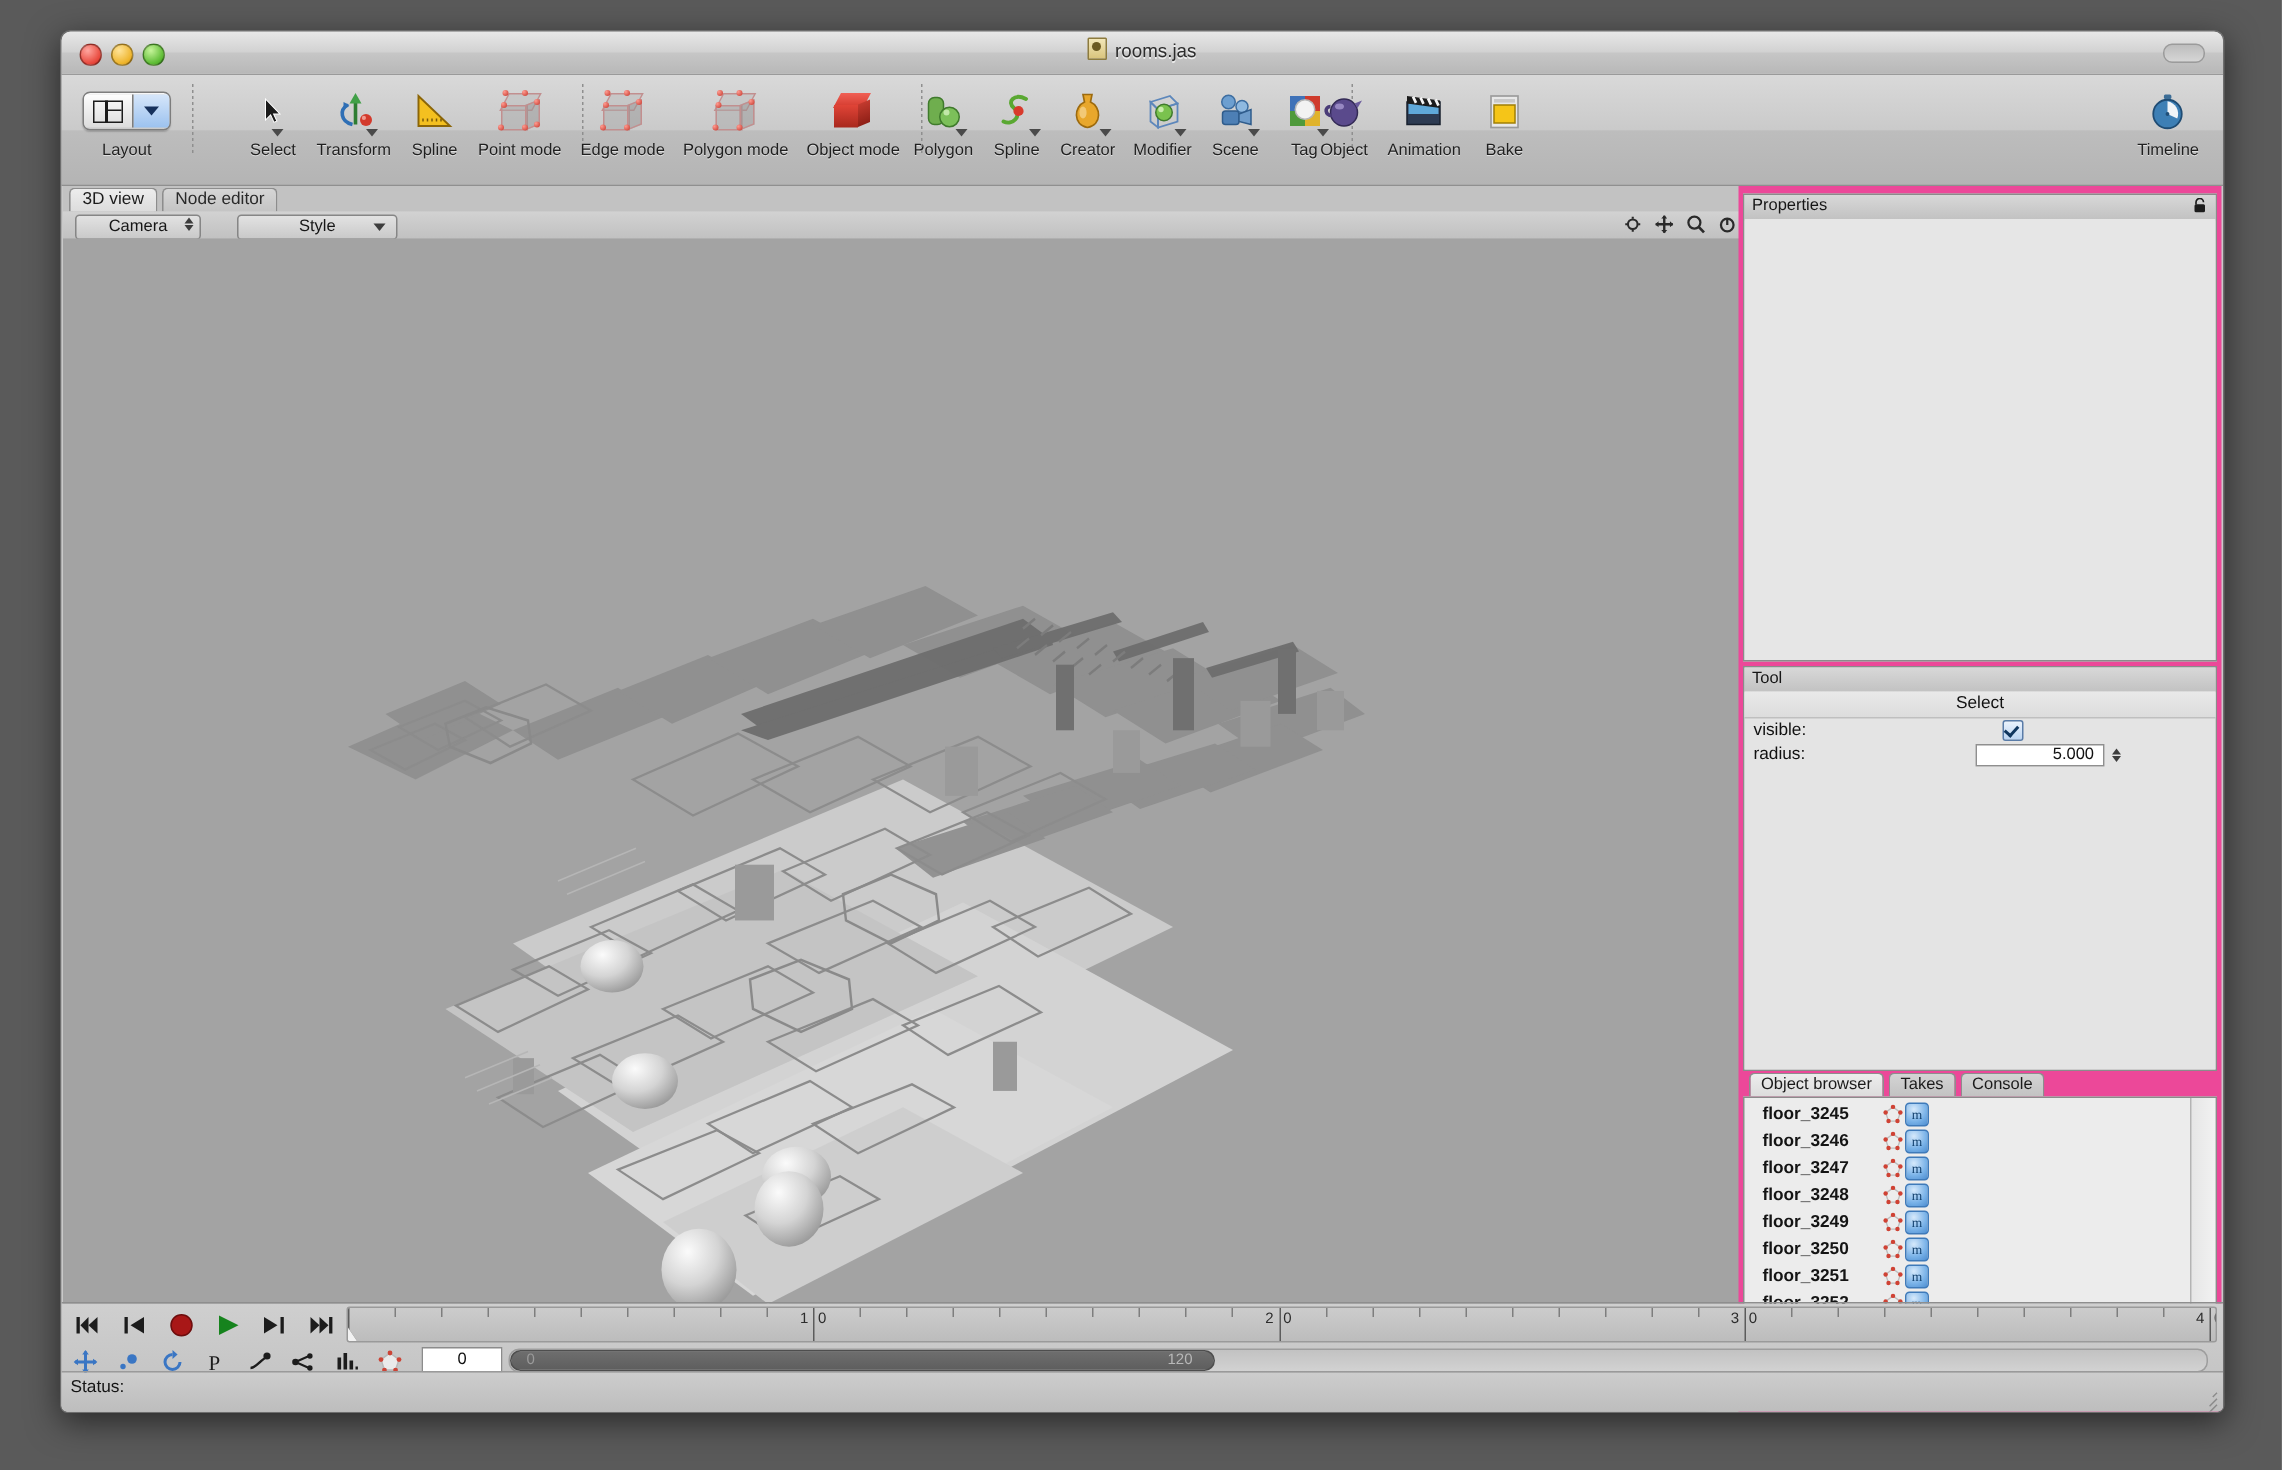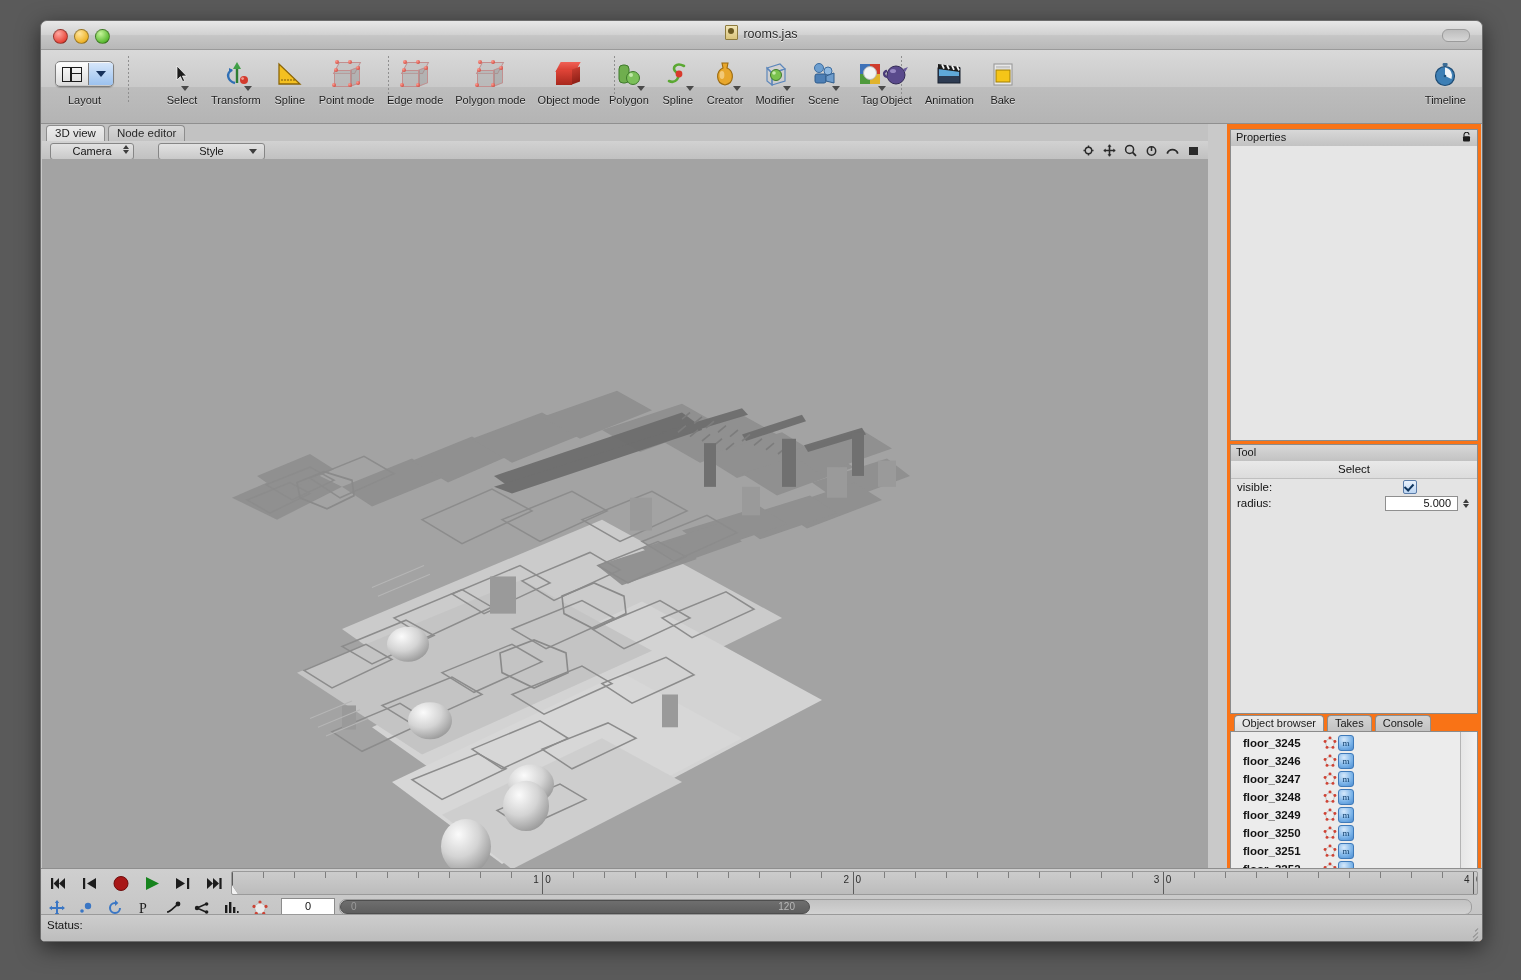--- a/index.html
+++ b/index.html
@@ -107,21 +107,21 @@
     display:flex;align-items:center;padding-left:6px;font-size:11.5px;color:#141414;}
   #addmat{margin-left:44px;width:110px;text-align:center;position:relative;}
   #matsearch{position:absolute;right:64px;top:2px;width:128px;height:13px;border-radius:7px;
     background:linear-gradient(to bottom,#f4f4f4,#ffffff);border:1px solid #9b9b9b;}
   #matsearch .mag{position:absolute;left:5px;top:2px;width:7px;height:7px;border:1.3px solid #4e4e4e;border-radius:50%;}
   #matsearch .maghandle{position:absolute;left:10px;top:8px;width:4px;height:1.3px;background:#4e4e4e;transform:rotate(42deg);}
   #matsearch .magcaret{position:absolute;left:15px;top:5px;width:0;height:0;
     border-left:3px solid transparent;border-right:3px solid transparent;border-top:4px solid #4e4e4e;}
 
   
-  #rightcol{position:absolute;right:1px;top:0;width:254px;bottom:0;background:#f97316;}
+  #rightcol{position:absolute;right:1px;top:0;width:322px;bottom:0;background:#ec4899;}
   .panel{position:absolute;left:3px;right:3px;background:#dfdfdf;border:1px solid #8b8b8b;}
   .phead{height:15px;background:linear-gradient(to bottom,#d8d8d8,#c2c2c2);border-bottom:1px solid #9a9a9a;
     font-size:11px;color:#161616;padding:1px 0 0 5px;position:relative;cursor:default;}
   #props{top:5px;height:310px;background:#e4e4e4;}
   #props-body{position:absolute;left:0;right:0;top:16px;bottom:0;background:#e6e6e6;}
   #lock{position:absolute;right:6px;top:2px;width:9px;height:10px;}
 
   #tool{top:320px;height:268px;}
   #tool-body{position:absolute;left:0;right:0;top:16px;bottom:0;background:#e4e4e4;}
   #tool-title{text-align:center;font-size:11.5px;color:#111;padding:2px 0 3px 0;

